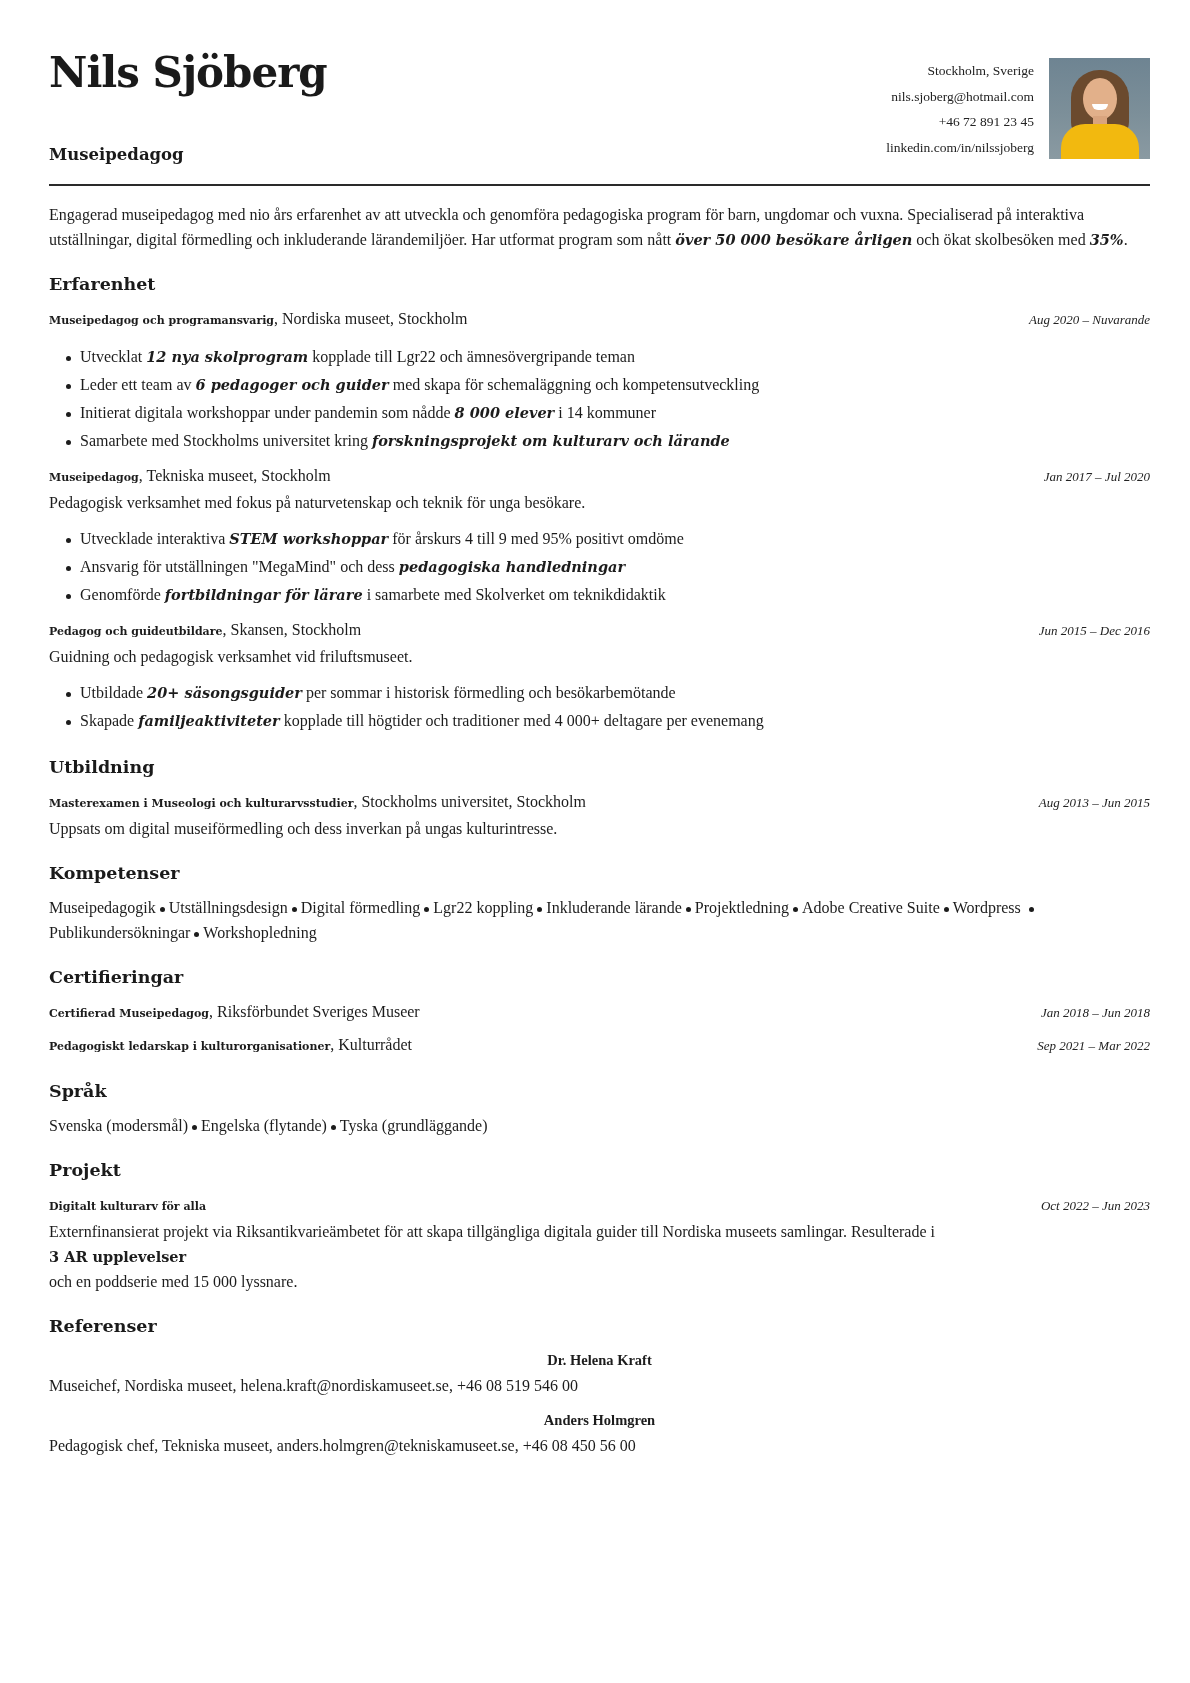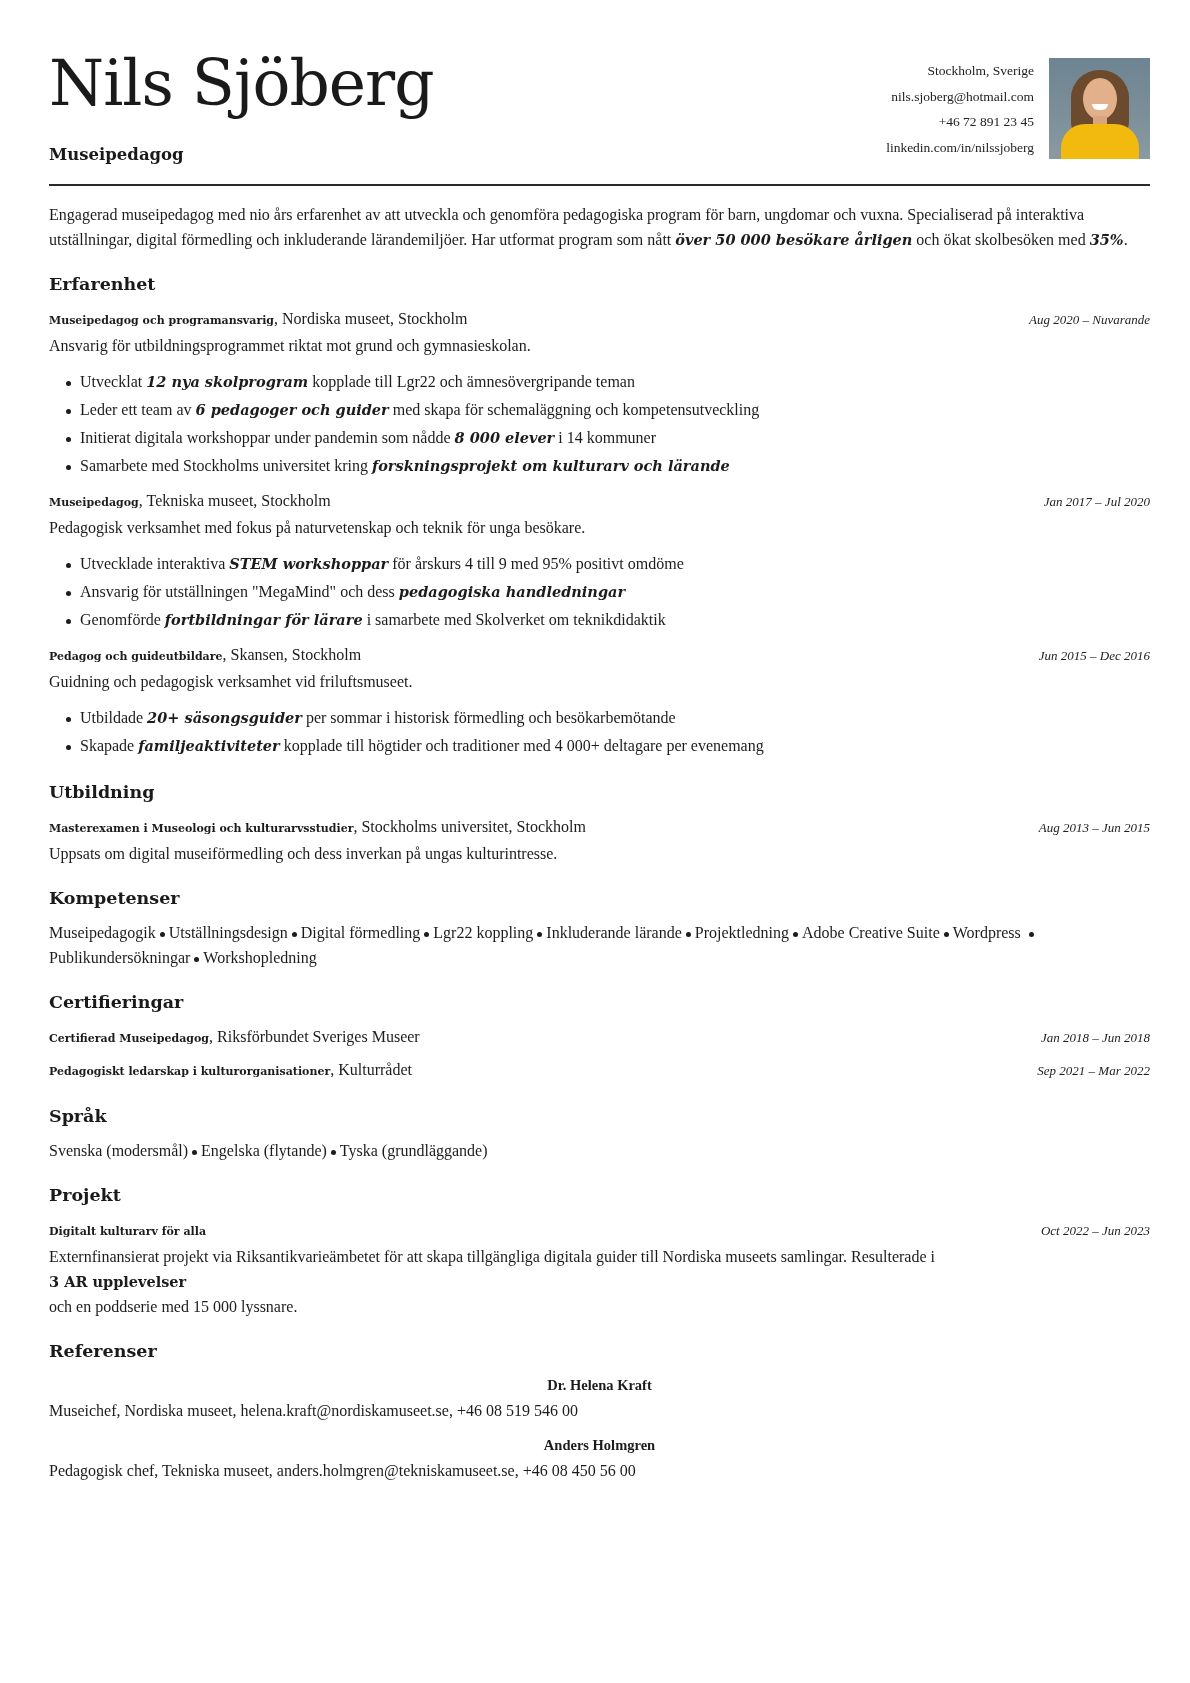--- a/index.html
+++ b/index.html
@@ -13,21 +13,21 @@
       position: relative;
       overflow: hidden;
     }
     .page { position: absolute; left: 49px; top: 0; width: 1101px; }
 
     
     .header { position: relative; height: 186px; border-bottom: 2px solid #2a2a2a; }
     .name {
       position: absolute; left: 0; top: 52px;
       font-family: "DejaVu Serif", serif;
-      font-weight: normal; font-size: 63px; letter-spacing: -1px; color: #1a1a1a;
+      font-weight: bold; font-size: 42px; letter-spacing: -1px; color: #1a1a1a;
       line-height: 1;
     }
     .job-title {
       position: absolute; left: 0; top: 145px;
       font-weight: bold; font-size: 16.5px; color: #1a1a1a;
     }
     .contact {
       position: absolute; right: 116px; top: 58px;
       text-align: right; font-size: 13.5px; line-height: 25.5px; color: #222;
       font-family: "Liberation Serif", serif;
@@ -105,21 +105,20 @@
   <p class="summary"><span>Engagerad museipedagog med nio års erfarenhet av att utveckla och genomföra pedagogiska program för barn, ungdomar och vuxna. Specialiserad på interaktiva utställningar, digital förmedling och inkluderande lärandemiljöer. Har utformat program som nått </span><span class="b">över 50 000 besökare årligen</span><span> och ökat skolbesöken med </span><span class="b">35%</span><span>.</span></p>
 
   <section>
     <h2 class="section-title">Erfarenhet</h2>
 
     <div class="entry">
       <div class="entry-head">
         <div class="entry-title"><b>Museipedagog och programansvarig</b><span>, Nordiska museet, Stockholm</span></div>
         <div class="entry-date">Aug 2020 – Nuvarande</div>
       </div>
-      <div class="entry-desc">Ansvarig för utbildningsprogrammet riktat mot grund och gymnasieskolan.</div>
       <ul class="bullets">
         <li><span>Utvecklat </span><span class="b">12 nya skolprogram</span><span> kopplade till Lgr22 och ämnesövergripande teman</span></li>
         <li><span>Leder ett team av </span><span class="b">6 pedagoger och guider</span><span> med skapa för schemaläggning och kompetensutveckling</span></li>
         <li><span>Initierat digitala workshoppar under pandemin som nådde </span><span class="b">8 000 elever</span><span> i 14 kommuner</span></li>
         <li><span>Samarbete med Stockholms universitet kring </span><span class="b">forskningsprojekt om kulturarv och lärande</span><span></span></li>
       </ul>
     </div>
 
     <div class="entry">
       <div class="entry-head">

